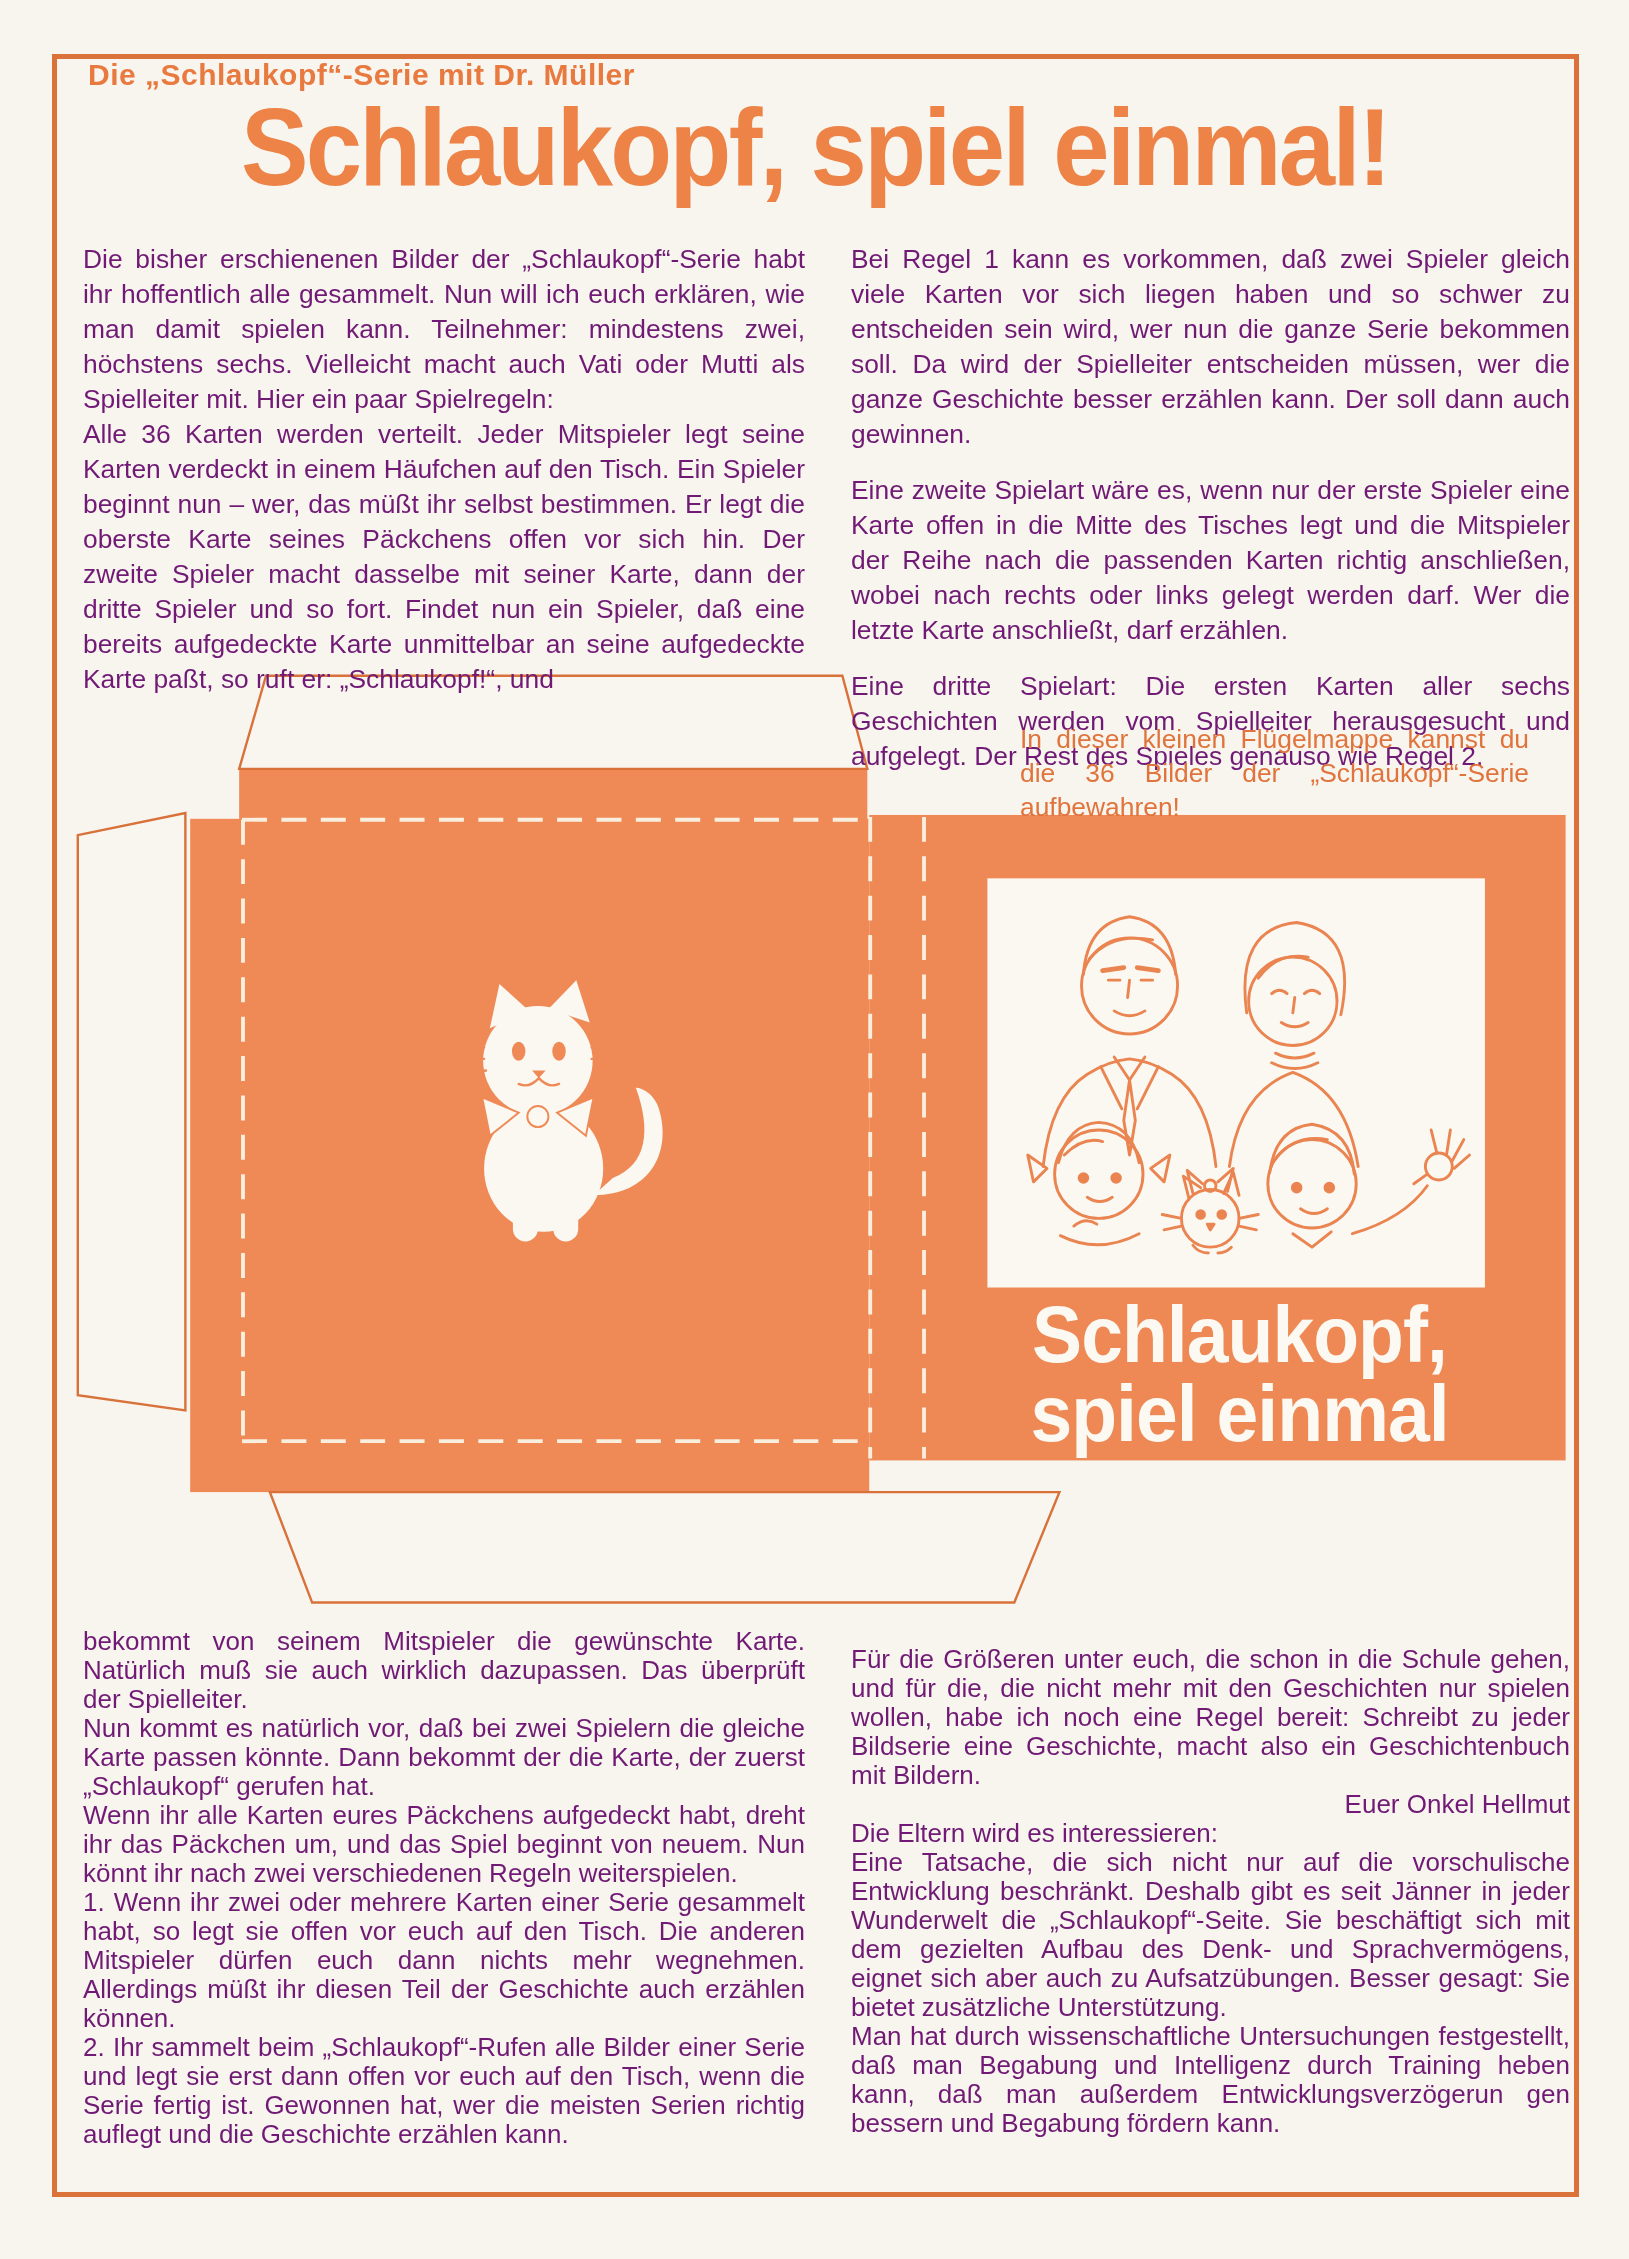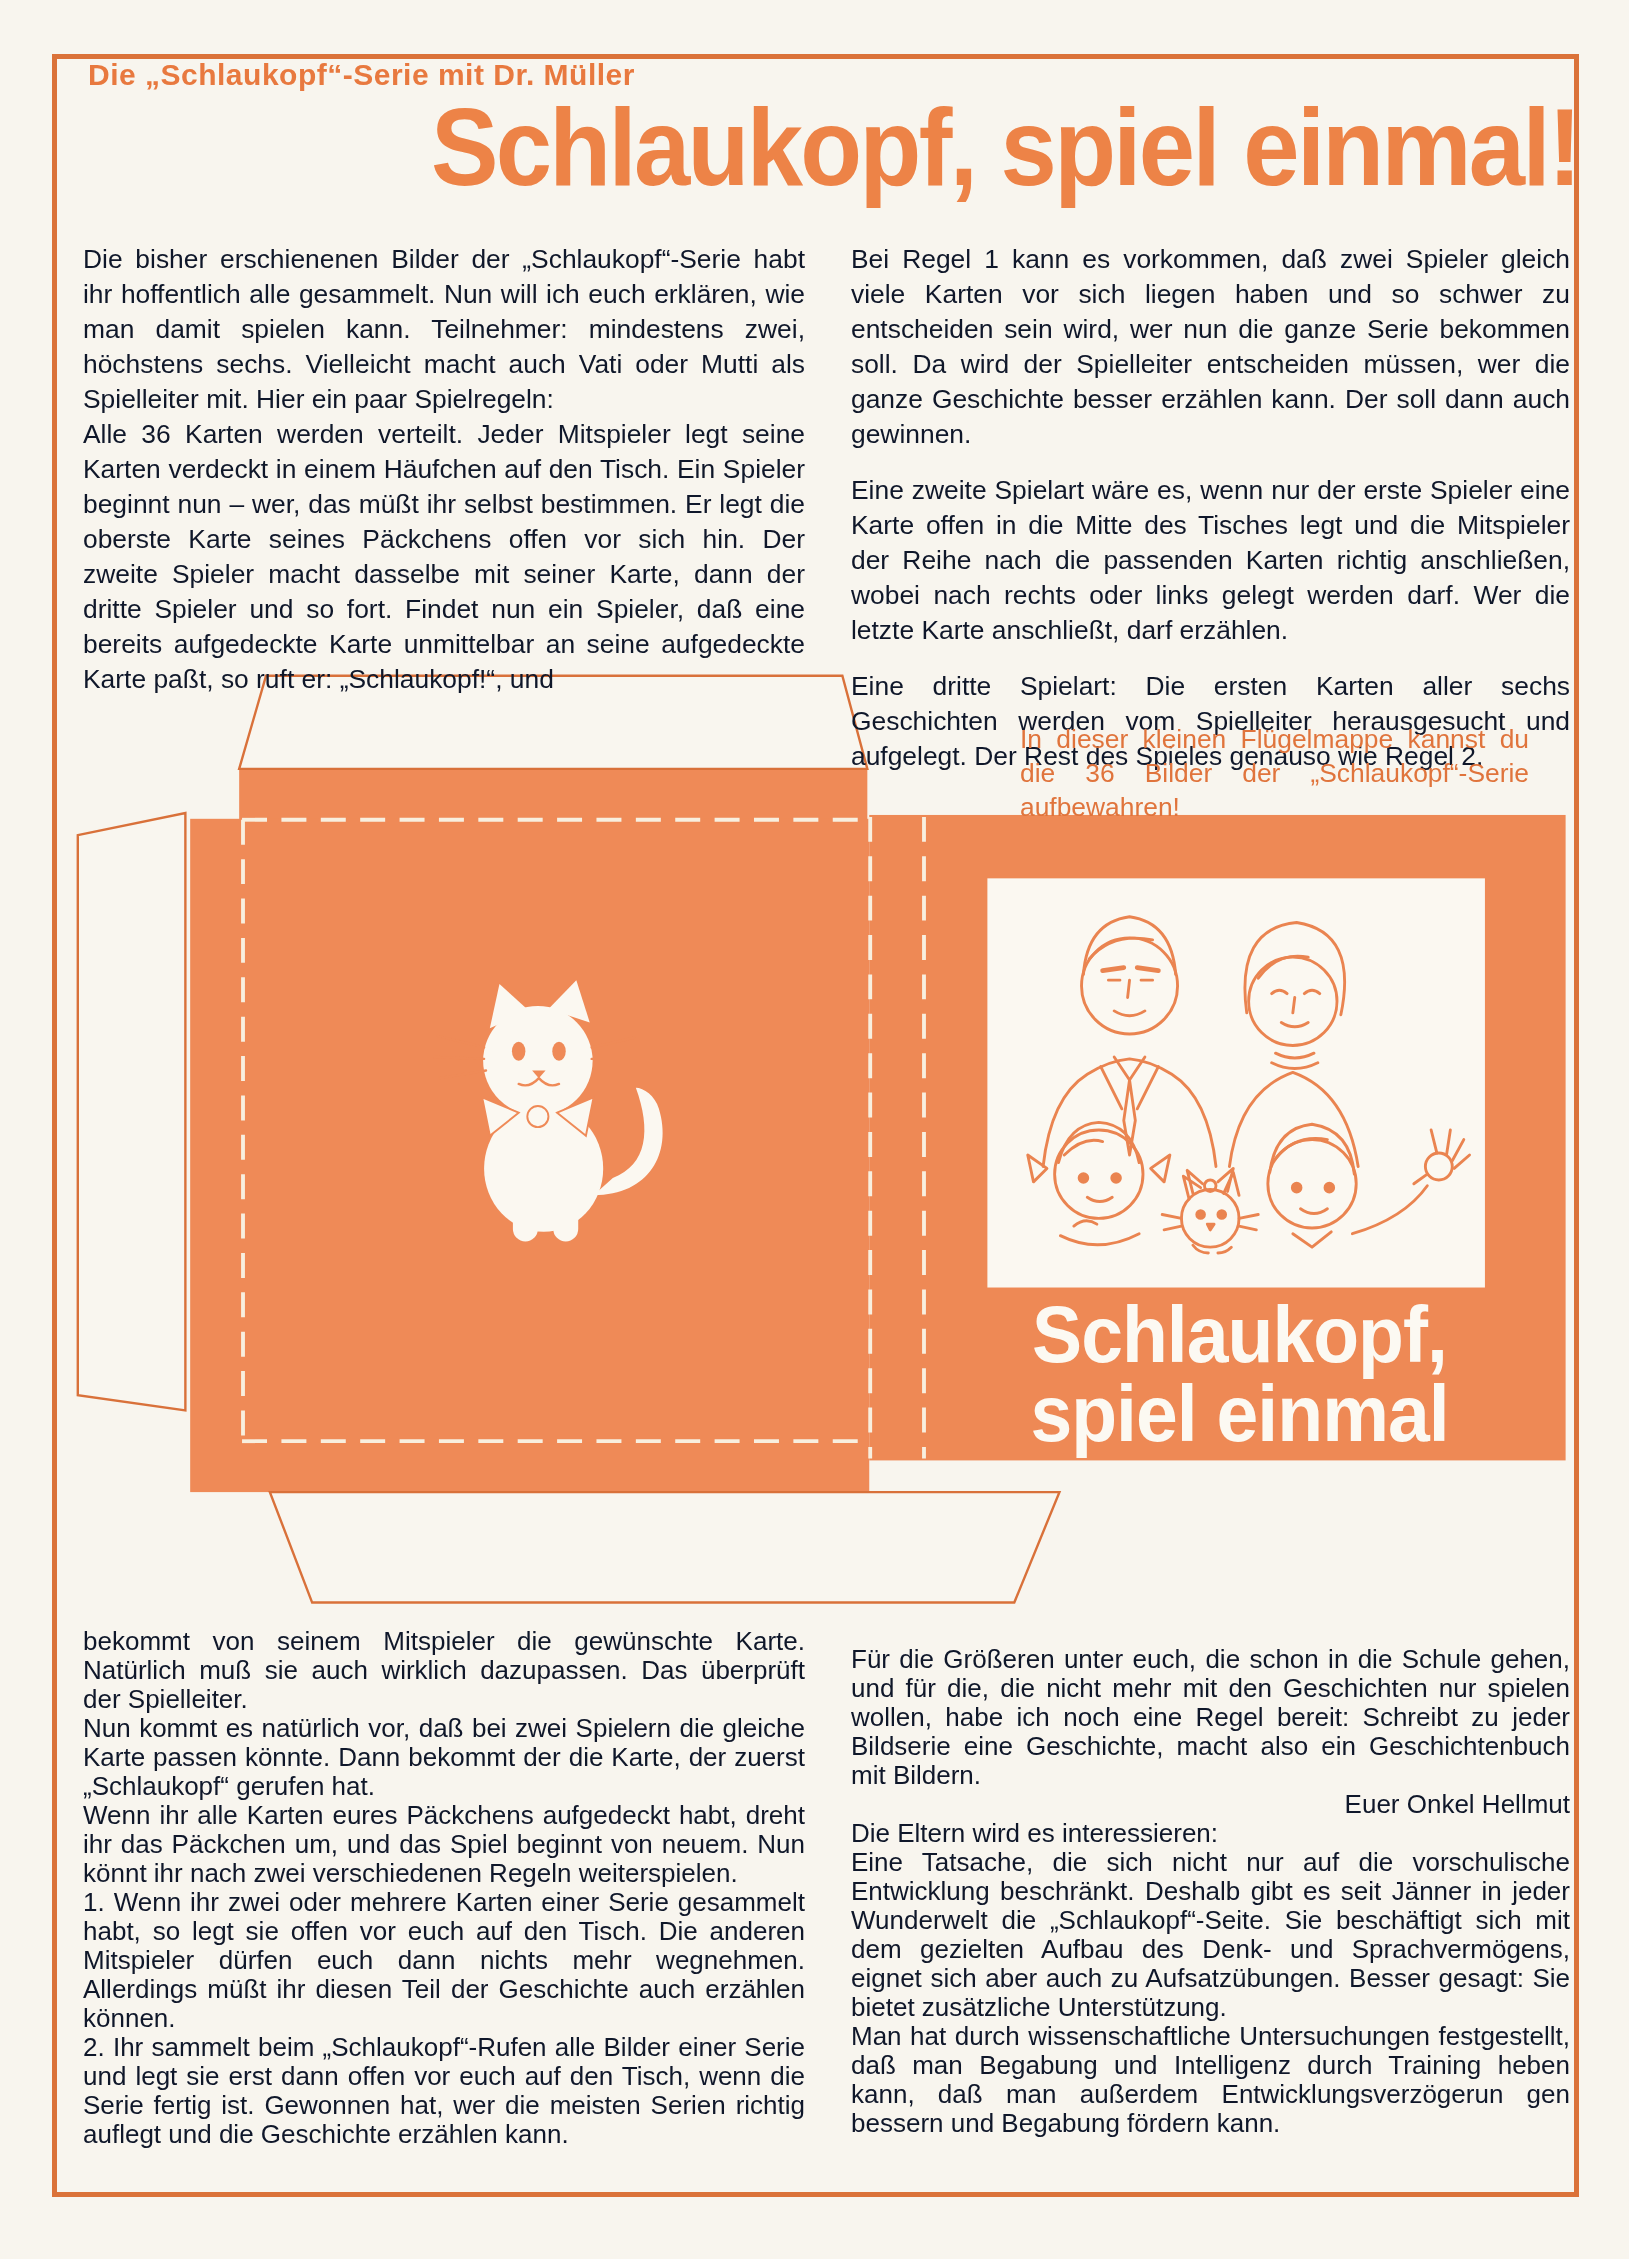--- a/index.html
+++ b/index.html
@@ -9,27 +9,27 @@
     font-family:"Liberation Sans", sans-serif;
   }
   .frame{
     position:absolute;left:52px;top:54px;right:50px;bottom:63px;
     border:5.8px solid #db7239;
   }
   .kicker{
     position:absolute;left:88px;top:58px;
     font-size:30px;font-weight:bold;color:#e8793f;letter-spacing:0.5px;
   }
-  .title-wrap{position:absolute;left:0;right:0;top:83px;text-align:right;z-index:3;}
+  .title-wrap{position:absolute;left:0;right:0;top:83px;text-align:center;z-index:3;}
   .big-title{
     display:inline-block;font-weight:bold;font-size:110px;color:#ed8347;
     transform:scaleX(.92);letter-spacing:-2.9px;white-space:nowrap;
   }
   .coltext{
-    position:absolute;color:#0f172a;font-size:26.4px;line-height:35px;
+    position:absolute;color:#701a75;font-size:26.4px;line-height:35px;
     text-align:justify;z-index:3;
   }
   .coltext p{margin:0;}
   .coltext p + p{margin-top:0px;}
   .col-right-top p + p{margin-top:21px;}
   .bottomcol{line-height:29px;font-size:26px;}
   .boldnote{
     position:absolute;color:#e0743c;font-weight:normal;font-size:26.4px;
     line-height:34px;text-align:justify;z-index:3;
   }

